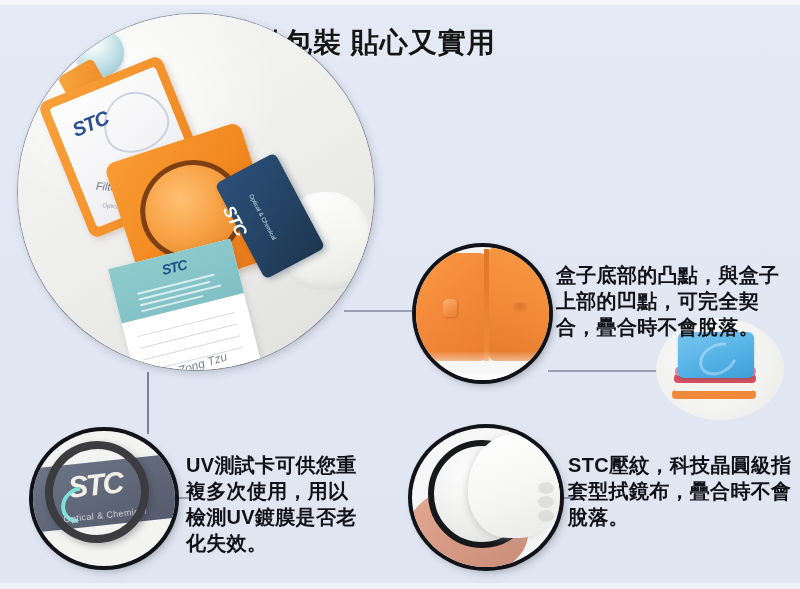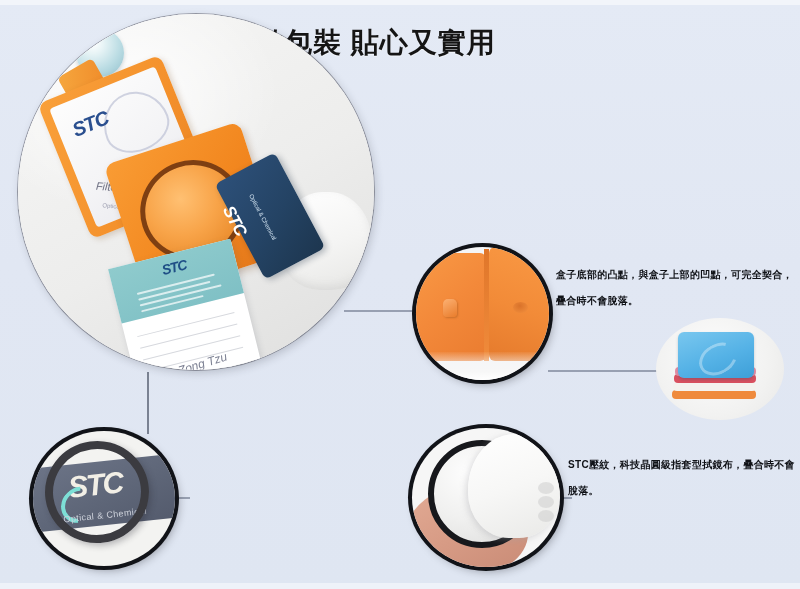--- a/index.html
+++ b/index.html
@@ -415,21 +415,21 @@
     border: 3px solid rgba(255,255,255,.34);
     border-right-color: transparent;
     border-radius: 50%;
     transform: rotate(-30deg);
   }
 
   
   .caption {
     position: absolute;
     color: #101217;
-    font-size: 10px;
+    font-size: 20px;
     line-height: 26px;
     font-weight: bold;
     letter-spacing: .3px;
   }
   #caption-latch { left: 556px; top: 262px; width: 240px; }
   #caption-uv    { left: 186px; top: 452px; width: 180px; text-align: left; }
   #caption-cloth { left: 568px; top: 452px; width: 232px; }
 </style>
 </head>
 <body>
@@ -523,15 +523,16 @@
     <div id="hand-shape"></div>
     <div id="hand-filter"></div>
     <div id="hand-cloth">
       <div class="hand-cloth-fold" style="top:48px;"></div>
       <div class="hand-cloth-fold" style="top:62px;"></div>
       <div class="hand-cloth-fold" style="top:76px;"></div>
     </div>
   </div>
 
   <div id="caption-latch" class="caption">盒子底部的凸點，與盒子上部的凹點，可完全契合，疊合時不會脫落。</div>
+  <div id="caption-uv" class="caption">UV測試卡可供您重複多次使用，用以檢測UV鍍膜是否老化失效。</div>
   <div id="caption-cloth" class="caption">STC壓紋，科技晶圓級指套型拭鏡布，疊合時不會脫落。</div>
 
 </div>
 
 </body></html>

